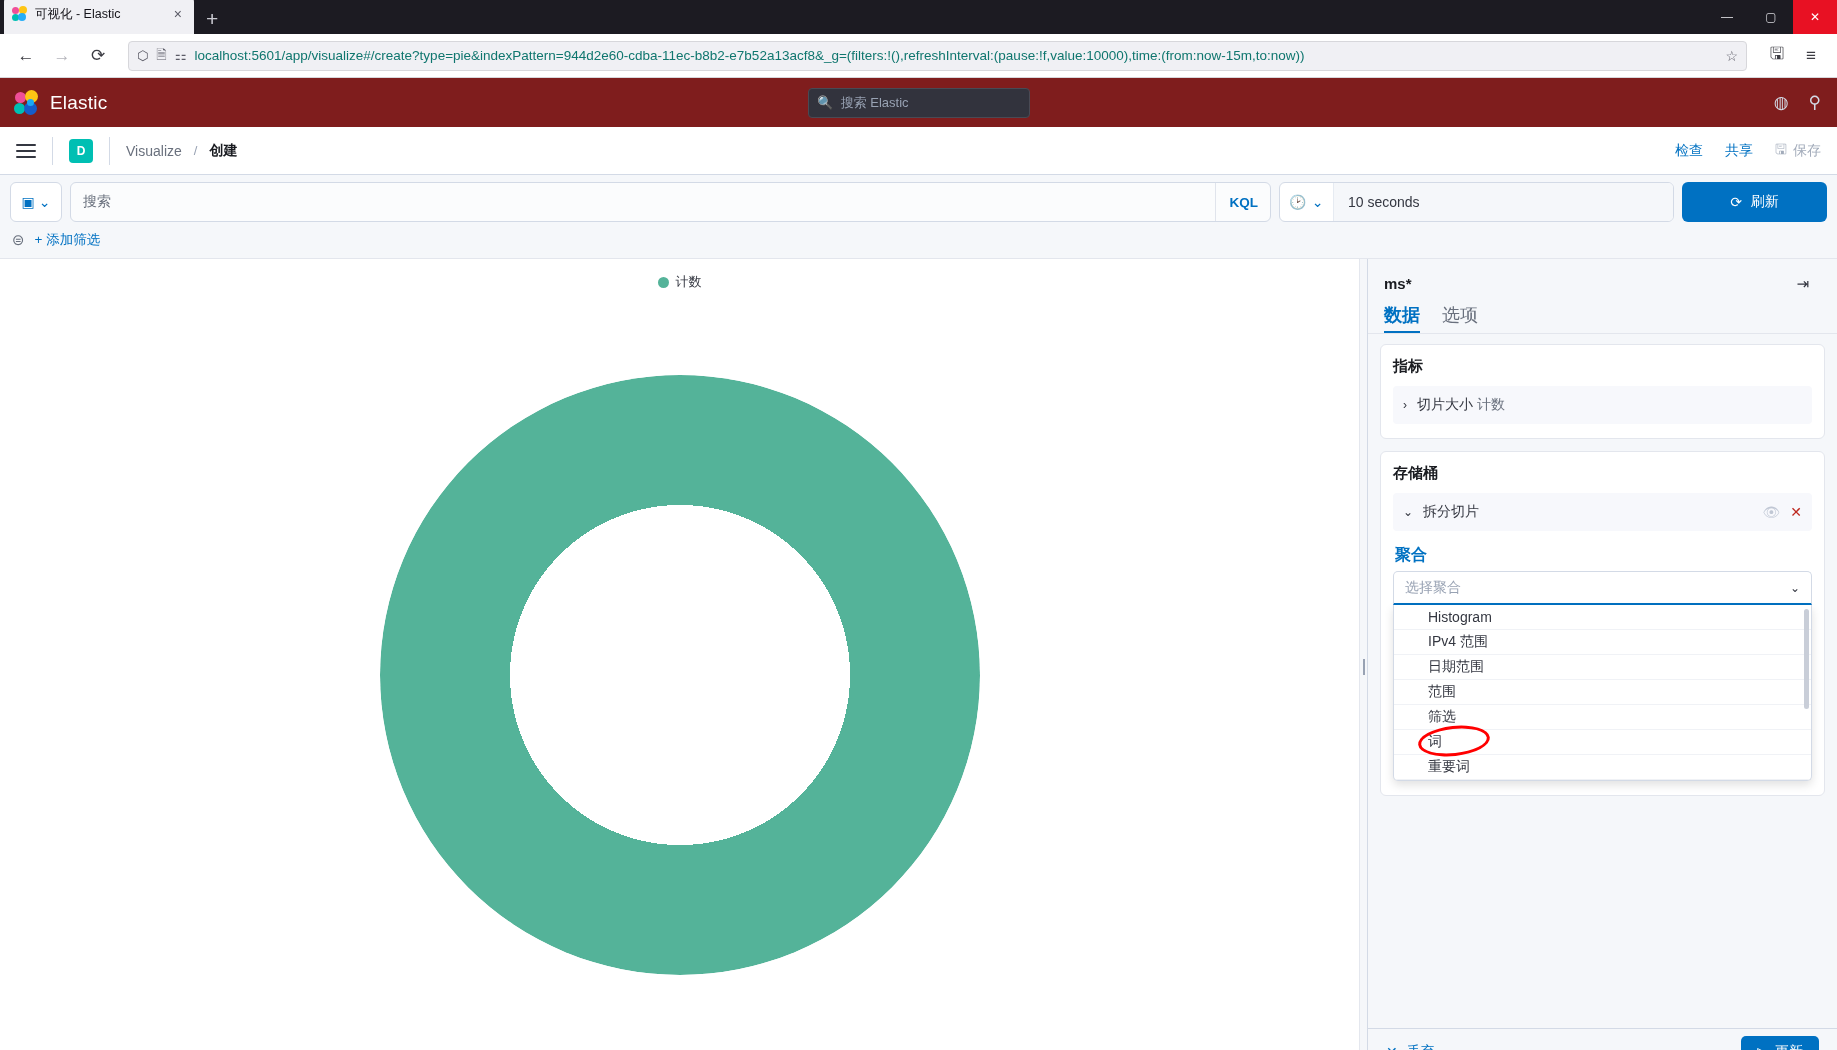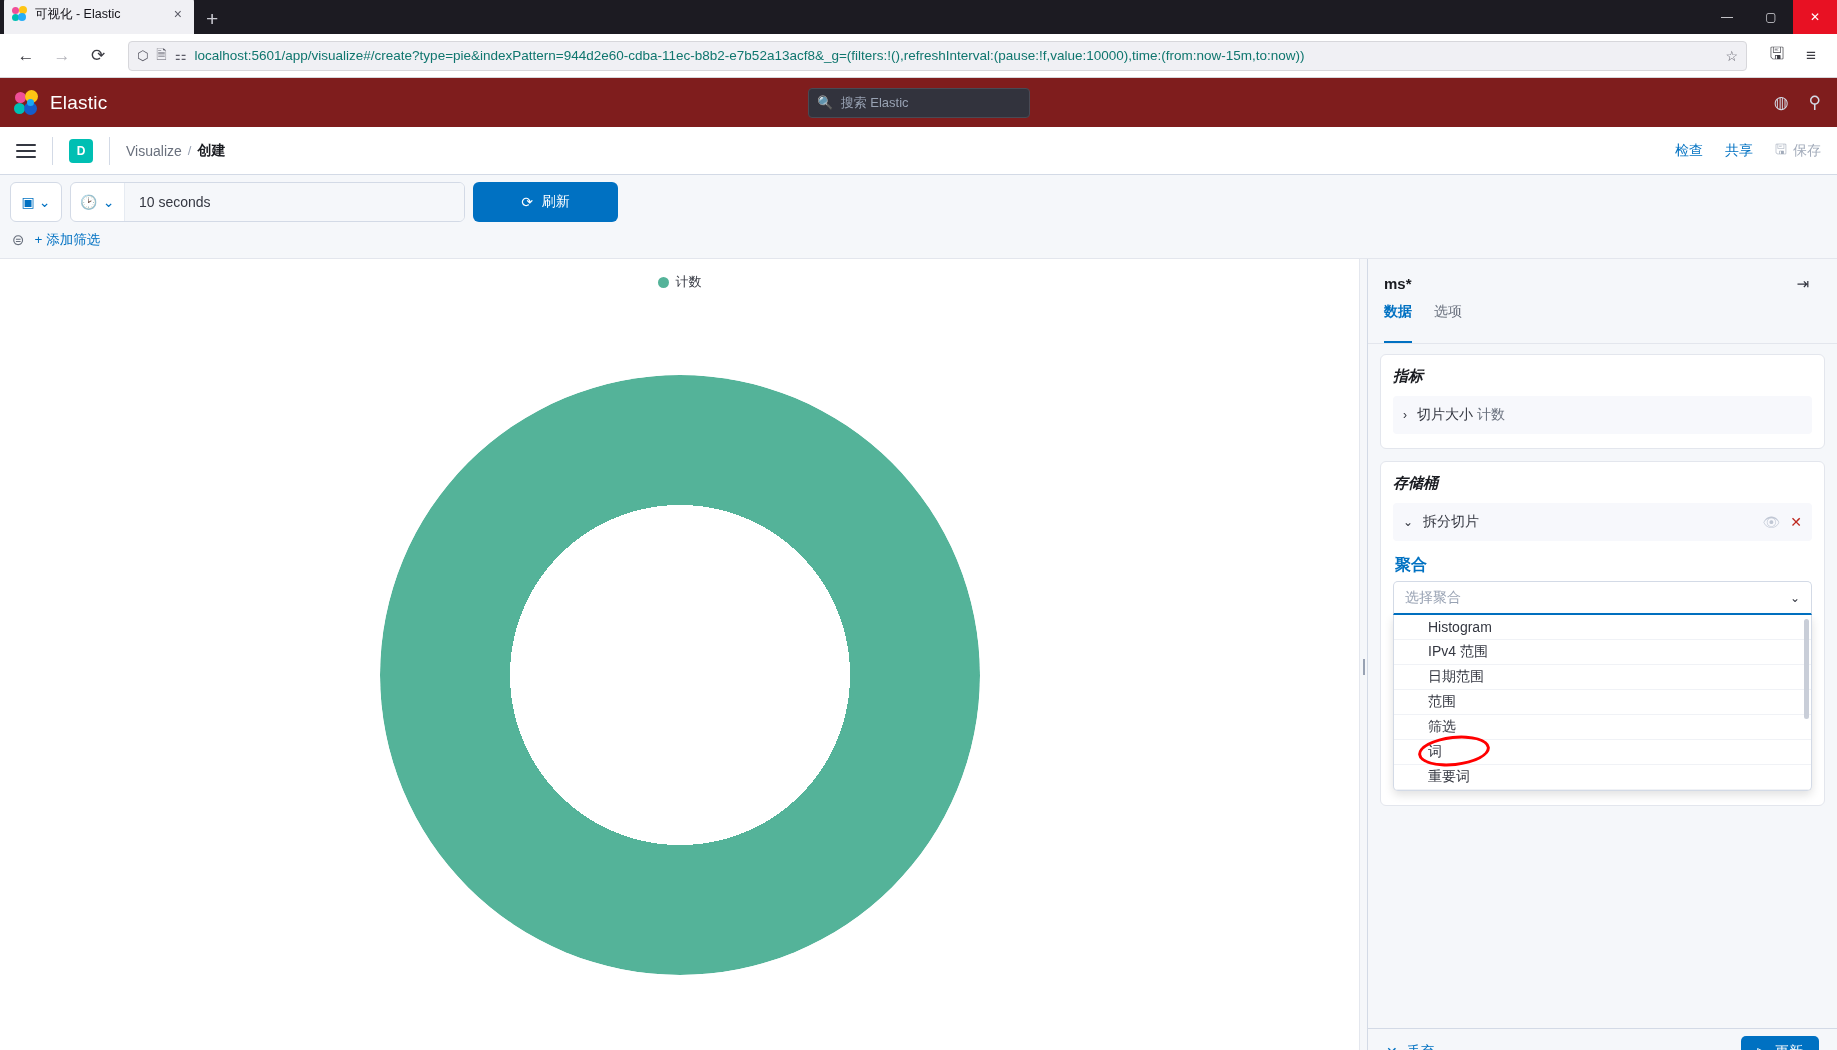--- a/index.html
+++ b/index.html
@@ -94,21 +94,21 @@
     display: flex; align-items: center; padding: 0 16px; gap: 0px;
   }
   .hamburger { width: 20px; display:flex; flex-direction: column; gap: 4px; margin-right: 16px; }
   .hamburger b { display:block; height: 2px; background: #343741; border-radius: 1px; }
   .kb-sep { width: 1px; height: 28px; background: #d3dae6; }
   .space-badge {
     width: 24px; height: 24px; background: #00bfb3; border-radius: 4px;
     color: #fff; font-size: 12px; font-weight: bold;
     display: flex; align-items: center; justify-content: center; margin: 0 16px;
   }
-  .crumbs { display: flex; align-items: center; gap: 6px; }
+  .crumbs { display: flex; align-items: center; gap: 12px; }
   .crumb { font-size: 14px; color: #69707d; }
   .crumb.active { color: #1a1c21; font-weight: bold; }
   .crumb-slash { color: #98a2b3; font-size: 13px; }
   .kb-nav-right { margin-left: auto; display: flex; align-items: center; gap: 22px; }
   .kb-action { font-size: 14px; color: #0071c2; display: flex; align-items: center; gap: 6px; }
   .kb-action.muted { color: #a2abba; }
 
   
   .query-bar {
     background: #f5f7fa; padding: 7px 10px 0 10px;
@@ -178,29 +178,29 @@
   .editor {
     width: 470px; background: #f5f7fa; border-left: 1px solid #d3dae6;
     display: flex; flex-direction: column; position: relative;
   }
   .editor-head {
     padding: 16px 28px 0 16px; display: flex; align-items: flex-start;
   }
   .editor-index { font-size: 15px; font-weight: bold; color: #1a1c21; flex: 1; }
   .collapse-ico { color: #343741; font-size: 15px; }
   .editor-tabs { display: flex; gap: 22px; padding: 10px 16px 0 16px; }
-  .etab { font-size: 14px; color: #69707d; padding-bottom: 22px; }
+  .etab { font-size: 18px; color: #69707d; padding-bottom: 6px; }
   .etab.active { color: #0071c2; font-weight: 600; box-shadow: inset 0 -2px 0 #0071c2; }
   .editor-tabs-underline { height: 1px; background: #e3e6ed; }
   .editor-body { flex: 1; overflow: hidden; padding: 10px 12px 0 12px; position: relative; }
   .panel {
     background: #fff; border: 1px solid #e3e6ed; border-radius: 6px;
     padding: 12px 12px 14px 12px; margin-bottom: 12px;
   }
-  .panel-title { font-size: 15px; font-weight: bold; color: #1a1c21; margin-bottom: 10px; font-style: italic; }
+  .panel-title { font-size: 15px; font-weight: bold; color: #1a1c21; margin-bottom: 10px; }
   .agg-row {
     background: #f7f8fc; border-radius: 4px; padding: 10px 10px;
     display: flex; align-items: center; gap: 10px;
   }
   .chev { color: #343741; font-size: 12px; }
   .agg-row-label { font-size: 14px; color: #69707d; }
   .agg-row-label b { color: #343741; font-weight: normal; }
   .bucket-head {
     background: #f7f8fc; border-radius: 4px; padding: 10px;
     display: flex; align-items: center; gap: 10px;
@@ -332,20 +332,24 @@
       <span>保存</span>
     </span>
   </div>
 </div>
 
 <div class="query-bar">
   <div class="query-row">
     <div class="qb-dataset">
       <span>▣</span>
       <span>⌄</span>
+    </div>
+    <div class="qb-input-wrap">
+      <span class="qb-ph">搜索</span>
+      <span class="qb-kql">KQL</span>
     </div>
     <div class="qb-date">
       <span class="qb-date-ico">
         <span>🕑</span>
         <span>⌄</span>
       </span>
       <span class="qb-date-text">10 seconds</span>
     </div>
     <div class="qb-refresh">
       <span>⟳</span>

